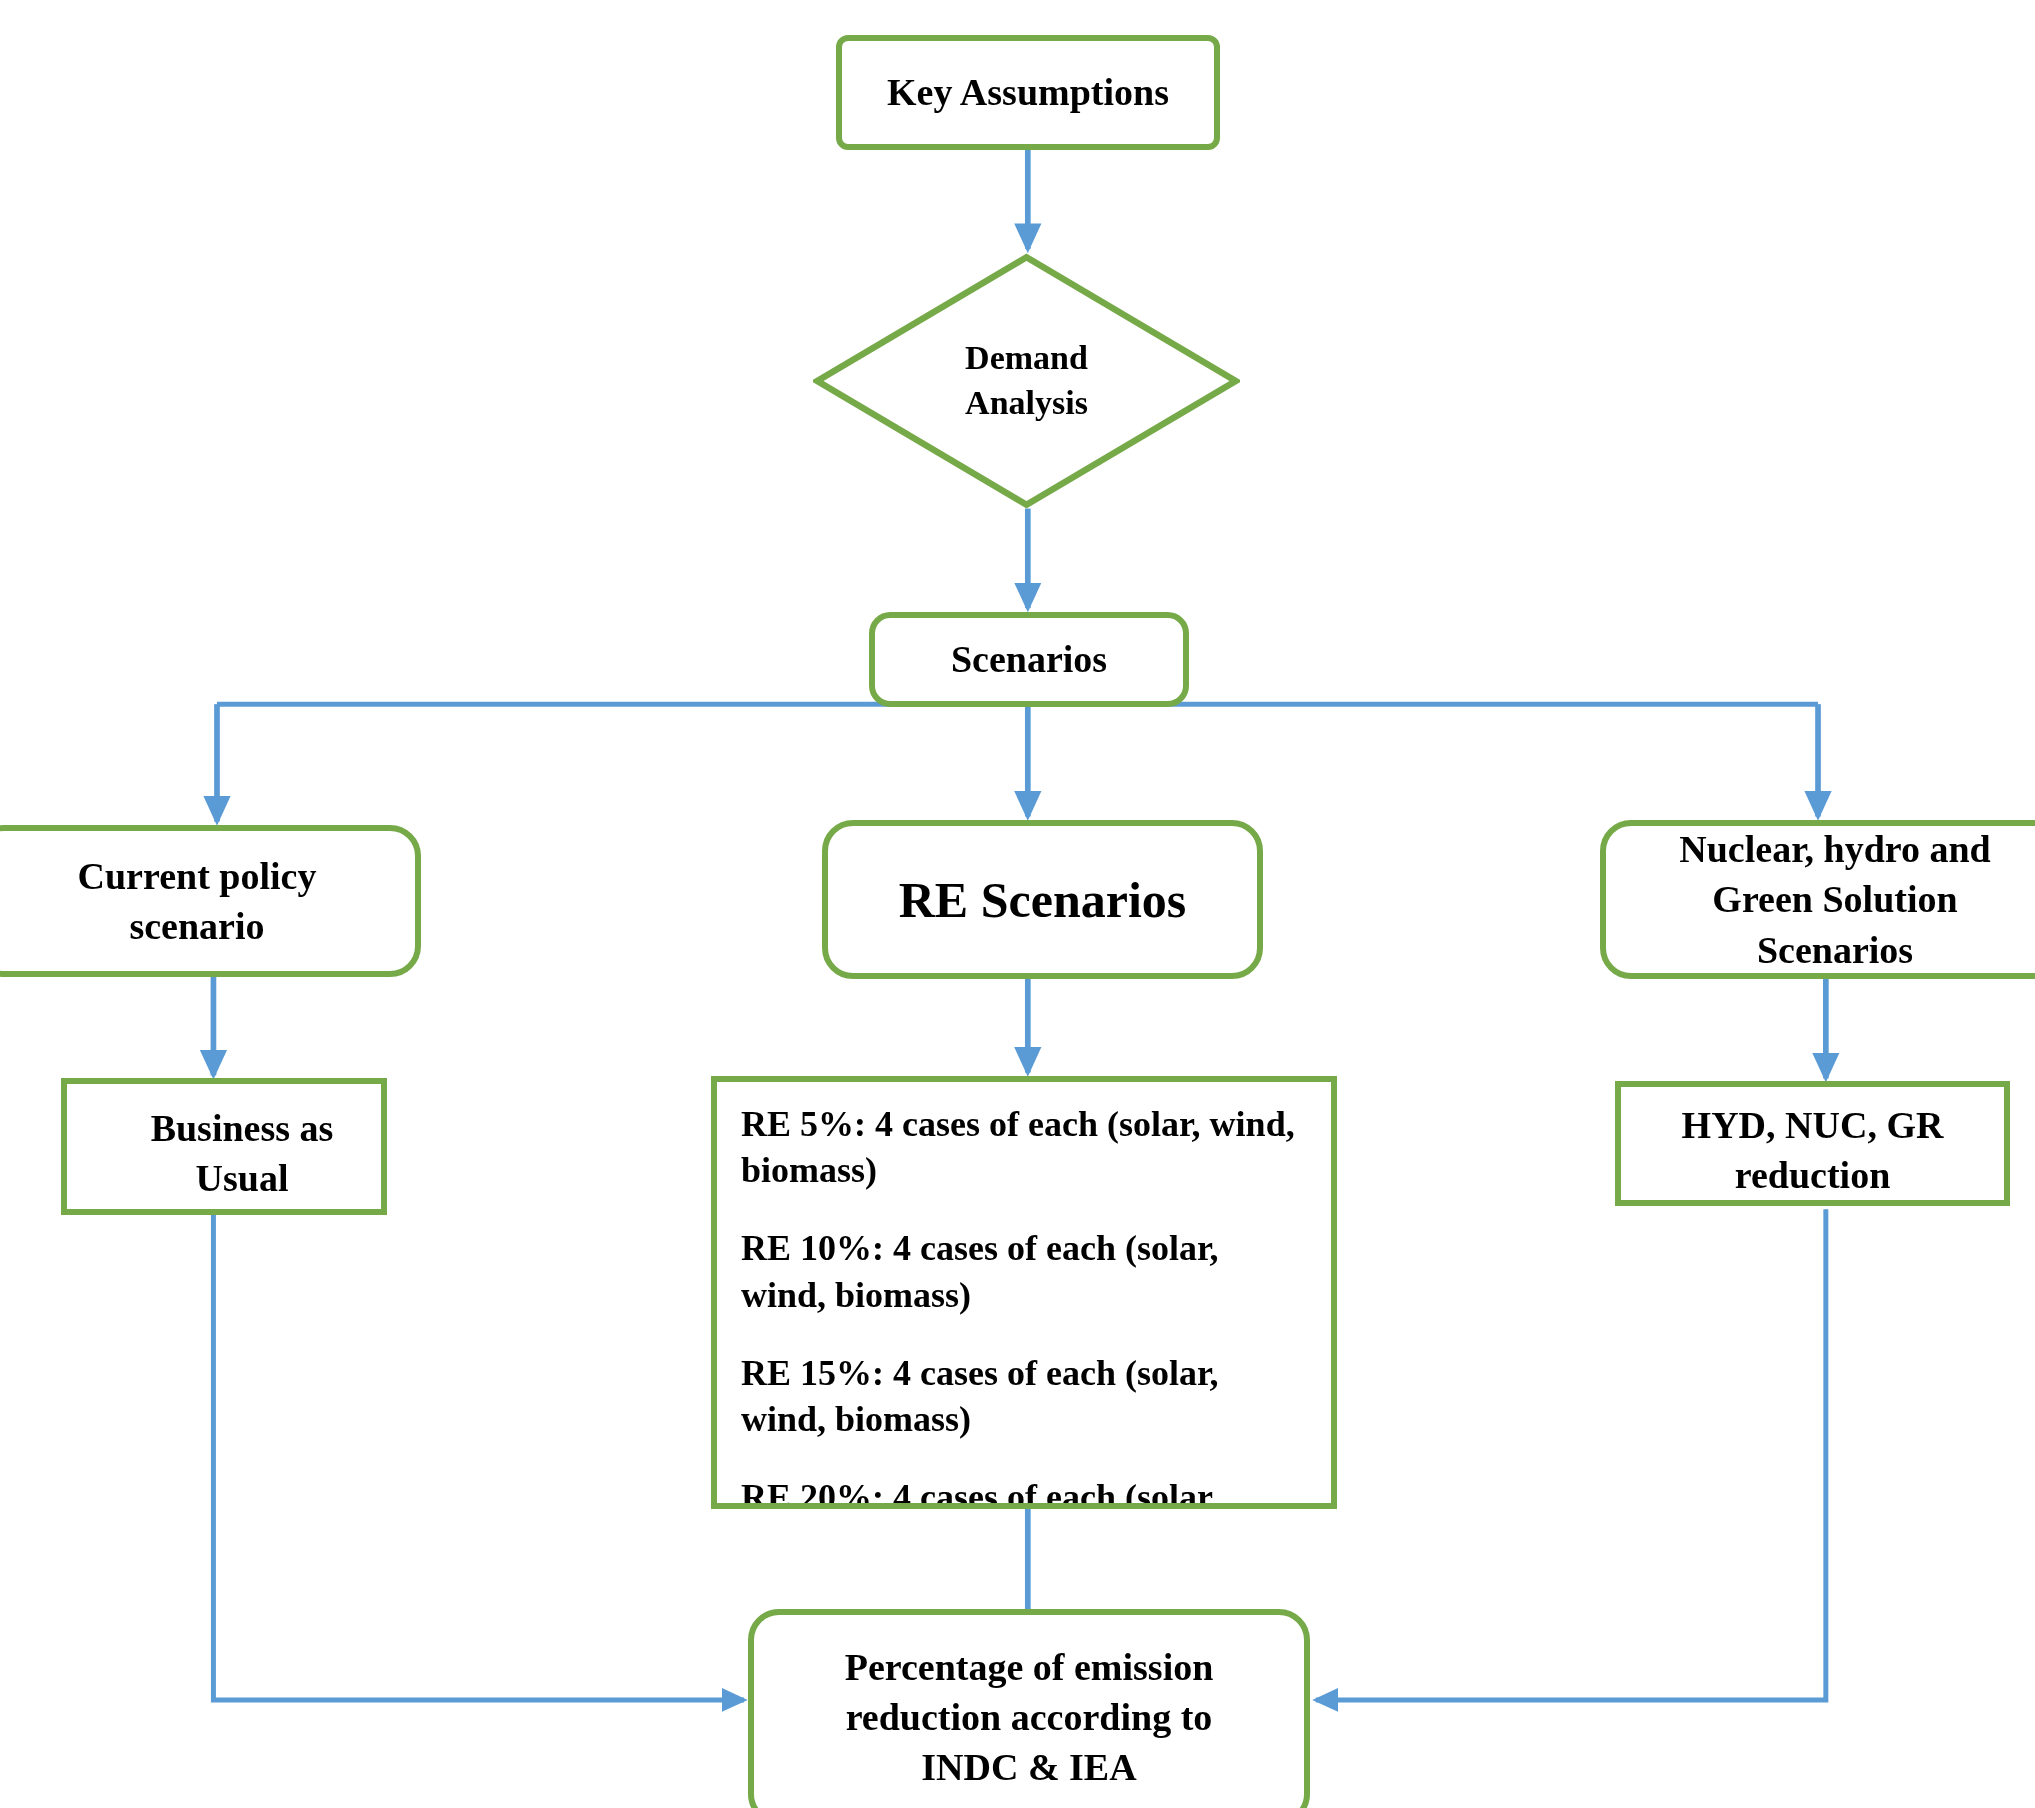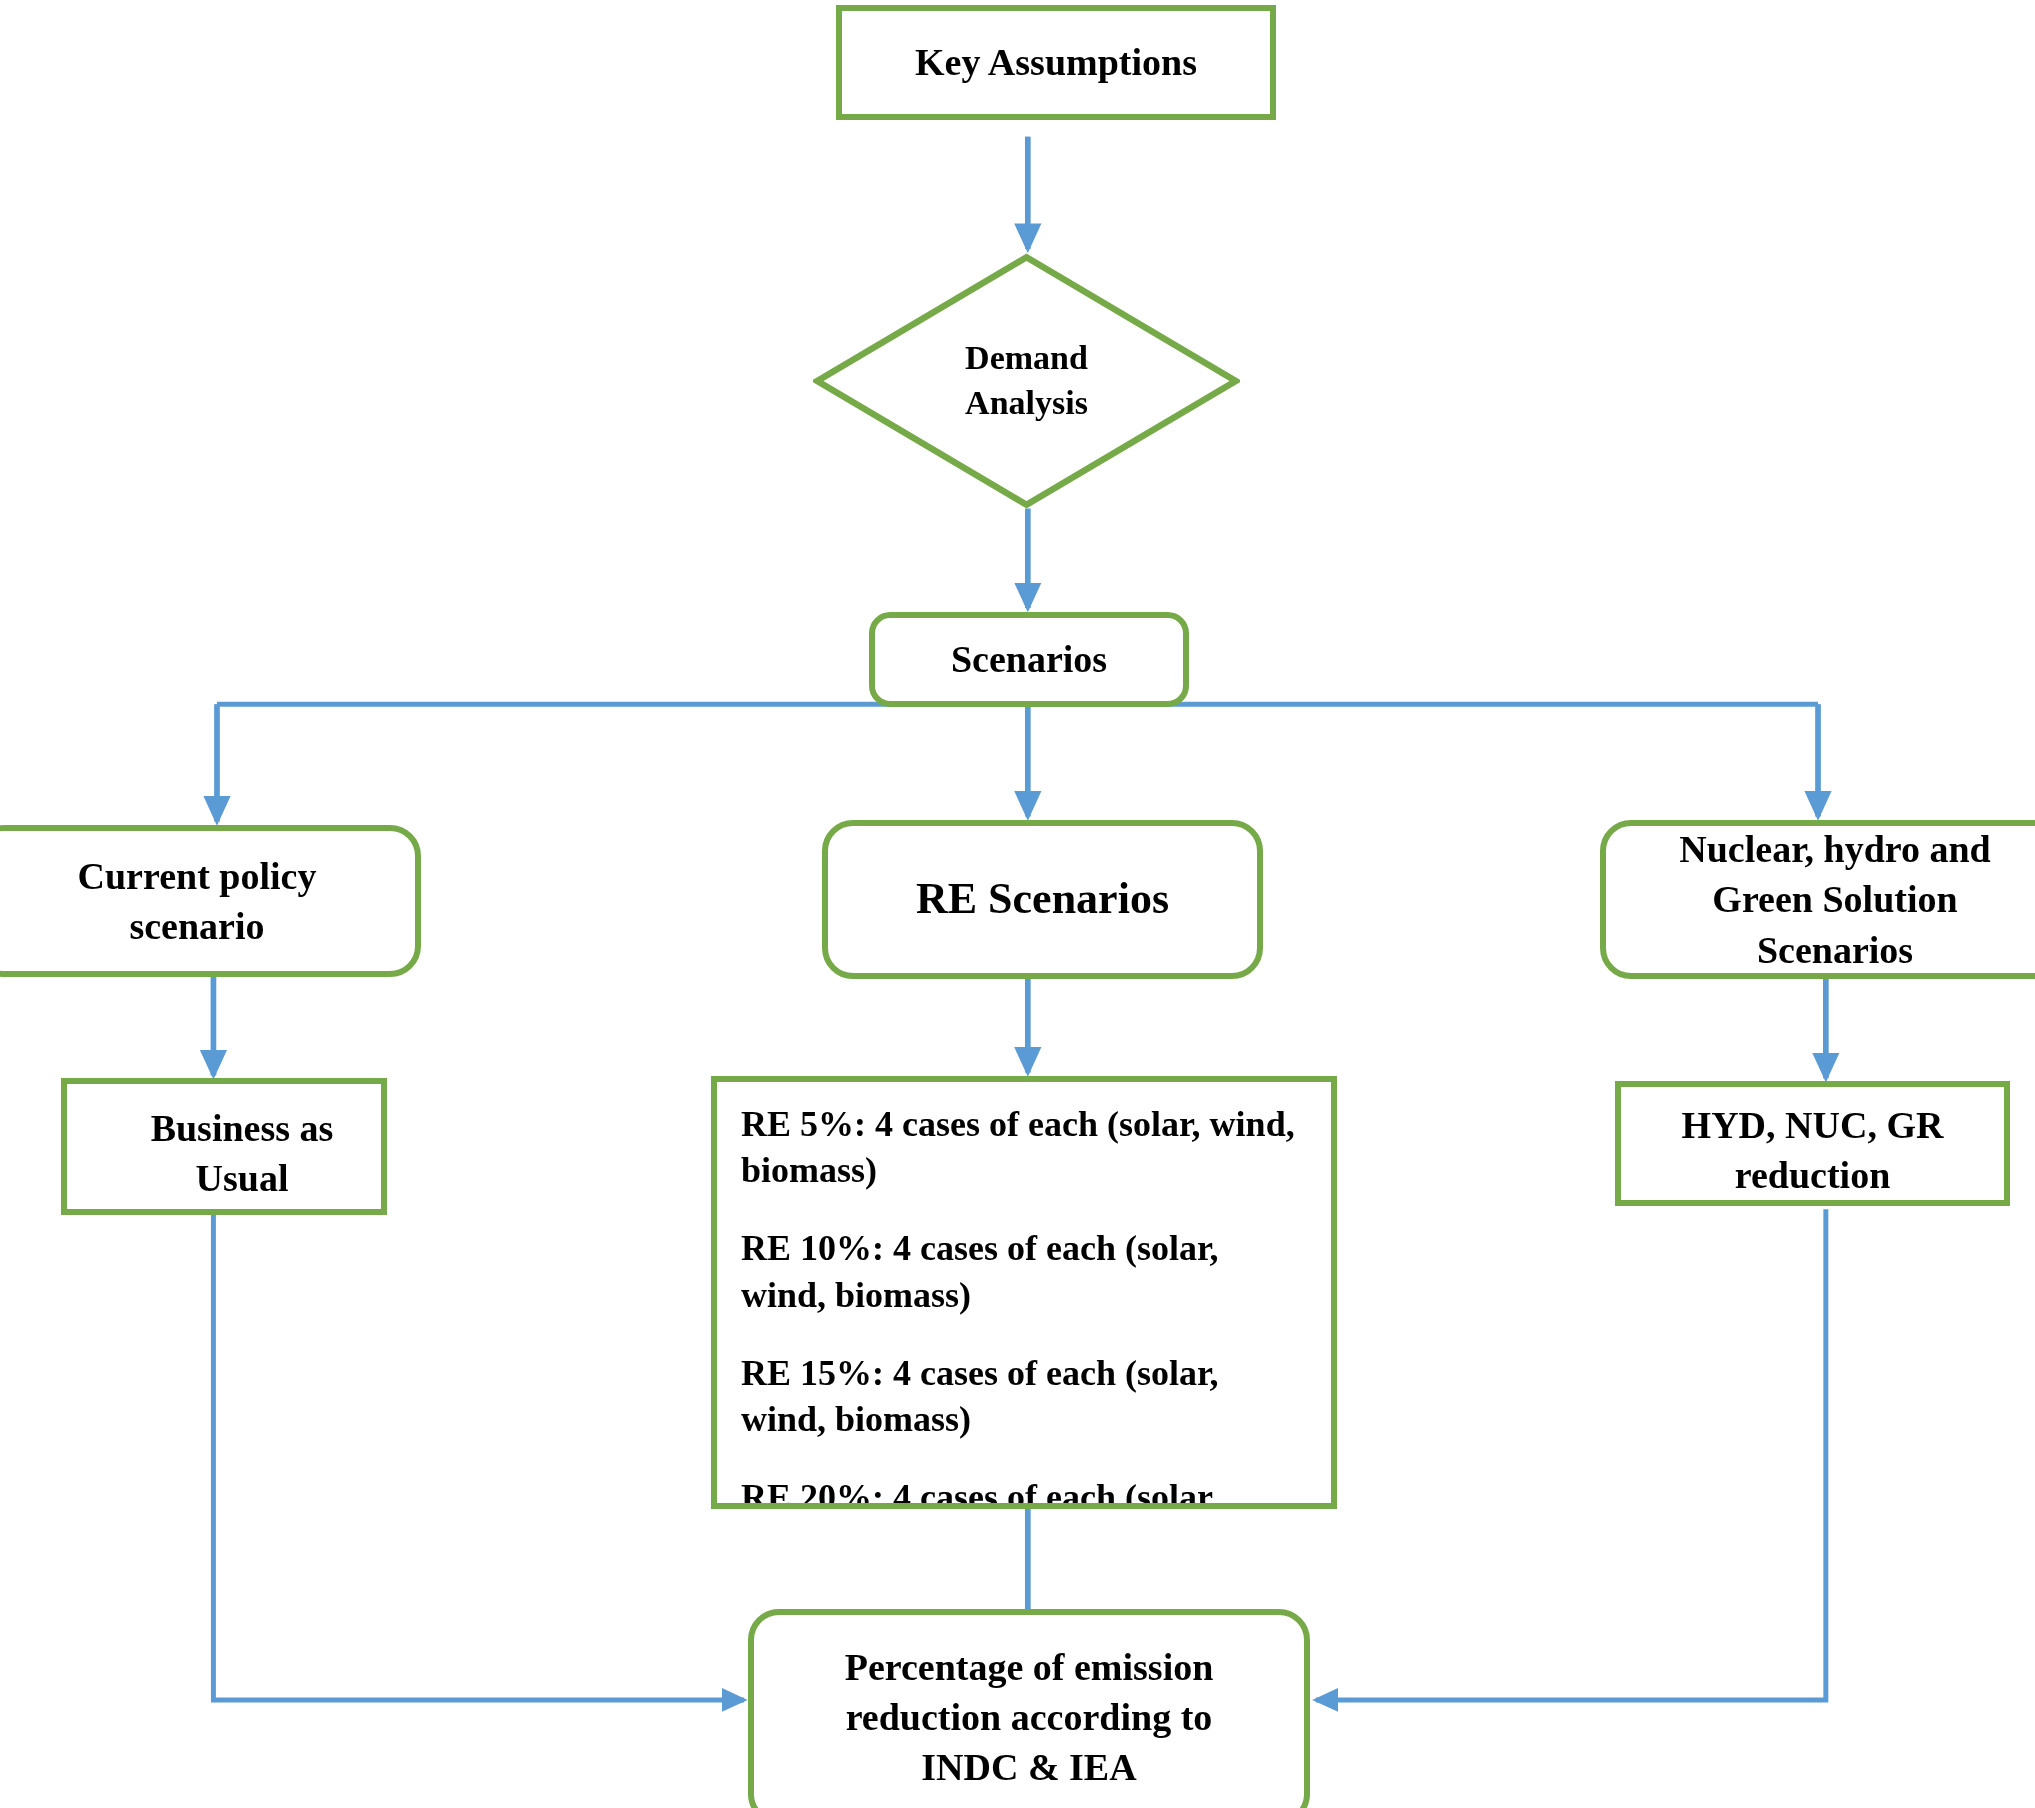--- a/index.html
+++ b/index.html
@@ -45,22 +45,23 @@
     border: 6.4px solid #76A948;
     border-radius: 31px;
   }
   .node-label {
     display: block;
     white-space: pre-line;
   }
 
   
   #n-key-assumptions {
-    left: 836px; top: 5px; width: 440px; height: 115px;
-    font-size: 38px;
+    left: 836px; top: 35px; width: 384px; height: 115px;
+    font-size: 38px;
+    border-radius: 12px;
   }
   #n-demand-analysis {
     left: 813px; top: 253px; width: 427px; height: 256px;
     border: none; background: transparent;
     font-size: 34px;
   }
   #n-demand-analysis .diamond-svg {
     position: absolute; left: 0; top: 0; width: 100%; height: 100%;
   }
   #n-demand-analysis .node-label { position: relative; z-index: 2; }
@@ -69,21 +70,21 @@
     left: 869px; top: 612px; width: 320px; height: 95px;
     font-size: 38px;
     border-radius: 21.3px;
   }
   #n-current-policy {
     left: -27px; top: 825px; width: 448px; height: 152px;
     font-size: 38px;
   }
   #n-re-scenarios {
     left: 822px; top: 820px; width: 441px; height: 159px;
-    font-size: 44px;
+    font-size: 50px;
   }
   #n-nuclear-hydro {
     left: 1600px; top: 820px; width: 470px; height: 159px;
     font-size: 38px;
   }
   #n-business-as-usual {
     left: 61px; top: 1078px; width: 326px; height: 137px;
     font-size: 38px;
     align-items: flex-start;
     padding-top: 18.5px;

